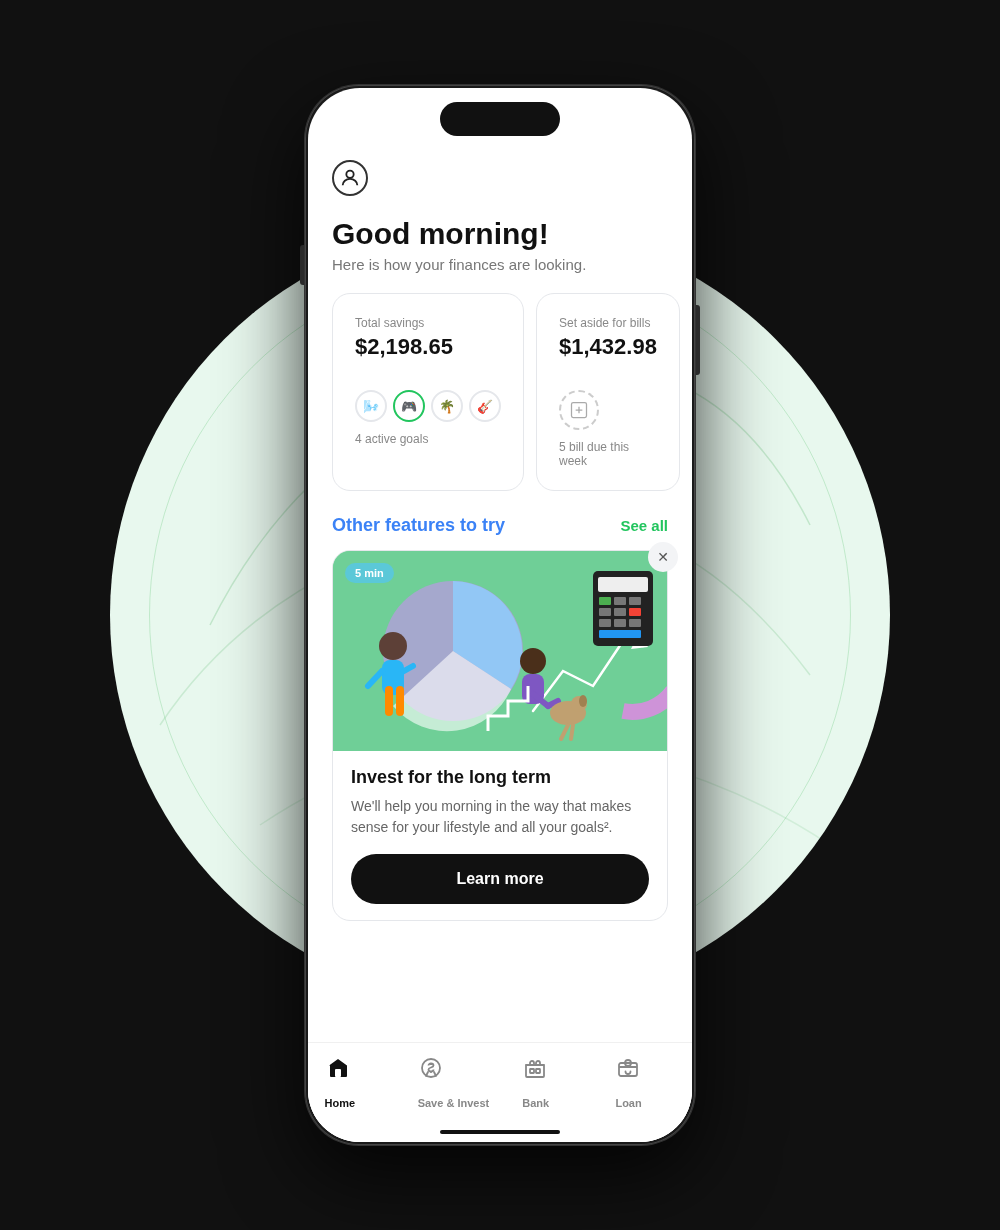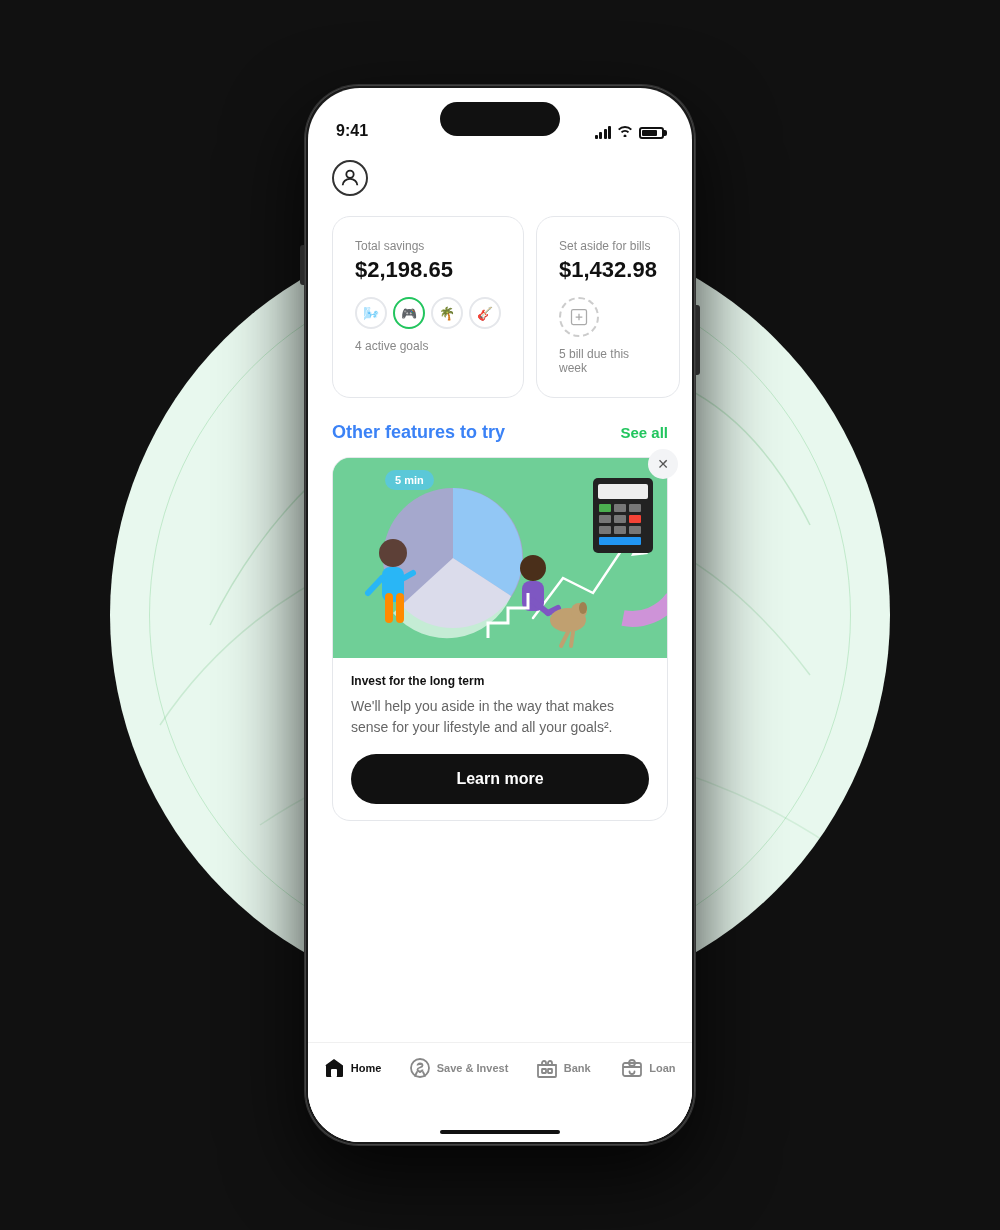--- a/index.html
+++ b/index.html
@@ -227,21 +227,21 @@
     .card-label {
       font-size: 12px;
       color: #888;
       font-weight: 500;
     }
     .card-value {
       font-size: 22px;
       font-weight: 800;
       color: #111;
       margin-top: 4px;
-      margin-bottom: 14px;
+      margin-bottom: 30px;
     }
     .goals-icons {
       display: flex;
       gap: 6px;
       margin-bottom: 10px;
     }
     .goal-icon-circle {
       width: 32px;
       height: 32px;
       border-radius: 50%;
@@ -326,27 +326,26 @@
       top: 12px;
       left: 12px;
       background: #6dd;
       color: #fff;
       font-size: 11px;
       font-weight: 700;
       padding: 4px 10px;
       border-radius: 20px;
       z-index: 5;
       background: #5bc8d8;
-      margin-left: 40px;
     }
     .feature-body {
       padding: 16px 18px;
     }
     .feature-heading {
-      font-size: 12px;
+      font-size: 18px;
       font-weight: 800;
       color: #111;
       margin-bottom: 8px;
     }
     .feature-desc {
       font-size: 14px;
       color: #666;
       line-height: 1.5;
       margin-bottom: 16px;
     }
@@ -372,23 +371,23 @@
       background: #fff;
       border-top: 1px solid #f0f0f0;
       display: flex;
       justify-content: space-around;
       align-items: flex-start;
       padding-top: 12px;
       z-index: 50;
     }
     .nav-item {
       display: flex;
-      flex-direction: row;
-      align-items: center;
-      gap: 4px;
+      flex-direction: column;
+      align-items: flex-start;
+      gap: 16px;
       cursor: pointer;
       min-width: 60px;
     }
     .nav-icon {
       width: 26px;
       height: 26px;
       display: flex;
       align-items: center;
       justify-content: center;
     }
@@ -422,51 +421,36 @@
         <path d="M150,600 Q300,500 450,520 Q600,540 720,620" stroke="rgba(80,180,100,0.15)" stroke-width="1.5" fill="none"></path>
       </svg>
     </div>
   </div>
 
   <div class="phone-shell">
     <div class="phone-inner">
 
       <div class="dynamic-island"></div>
 
-      <div class="status-bar">
-        <span class="status-time">9:41</span>
-        <div class="status-icons">
-          <div class="signal-bars">
-            <div class="signal-bar" style="height:4px;"></div>
-            <div class="signal-bar" style="height:7px;"></div>
-            <div class="signal-bar" style="height:10px;"></div>
-            <div class="signal-bar" style="height:13px;"></div>
-          </div>
-          <span class="wifi-icon">
-            <svg width="16" height="12" viewBox="0 0 16 12" fill="#111">
-              <path d="M8 9.5a1.5 1.5 0 110 3 1.5 1.5 0 010-3zm-4.2-2.8a6 6 0 018.4 0l-1.4 1.4a4 4 0 00-5.6 0L3.8 6.7zm-2.8-2.8a10 10 0 0114 0L13.6 5.3a8 8 0 00-11.2 0L1 3.9z"></path>
-            </svg>
-          </span>
-          <div class="battery-icon">
-            <div class="battery-fill"></div>
-          </div>
-        </div>
-      </div>
 
       <div class="app-content">
 
         <div class="profile-row">
           <div class="profile-icon">
             <svg viewBox="0 0 24 24" fill="none" stroke="#222" stroke-width="2">
               <circle cx="12" cy="8" r="4"></circle>
               <path d="M4 20c0-4 3.6-7 8-7s8 3 8 7"></path>
             </svg>
           </div>
         </div>
 
+        <div class="greeting-section">
+          <div class="greeting-title">Good morning!</div>
+          <div class="greeting-subtitle">Here is how your finances are looking.</div>
+        </div>
 
         <div class="cards-row">
 
           <div class="stat-card">
             <div class="card-label">Total savings</div>
             <div class="card-value">$2,198.65</div>
             <div class="goals-icons">
               <div class="goal-icon-circle" style="font-size:13px;">🌬️</div>
               <div class="goal-icon-circle active" style="font-size:13px;">🎮</div>
               <div class="goal-icon-circle" style="font-size:13px;">🌴</div>
@@ -542,21 +526,21 @@
                 <line x1="235" y1="174" x2="228" y2="188" stroke="#c0a070" stroke-width="4" stroke-linecap="round"></line>
                 <line x1="240" y1="174" x2="238" y2="188" stroke="#c0a070" stroke-width="4" stroke-linecap="round"></line>
 
                 <path d="M290,160 A50,50 0 0,0 340,140" stroke="#ce93d8" stroke-width="16" fill="none"></path>
 
                 <path d="M155,180 L155,165 L175,165 L175,150 L195,150 L195,135" stroke="#fff" stroke-width="3" fill="none"></path>
               </svg>
             </div>
             <div class="feature-body">
               <div class="feature-heading">Invest for the long term</div>
-              <div class="feature-desc">We'll help you aside in the way that makes sense for your lifestyle and all your goals².</div>
+              <div class="feature-desc">We'll help you morning in the way that makes sense for your lifestyle and all your goals².</div>
               <button class="learn-more-btn">Learn more</button>
             </div>
           </div>
         </div>
 
         <div style="height:110px;"></div>
       </div>
 
       <div class="bottom-nav">
 

